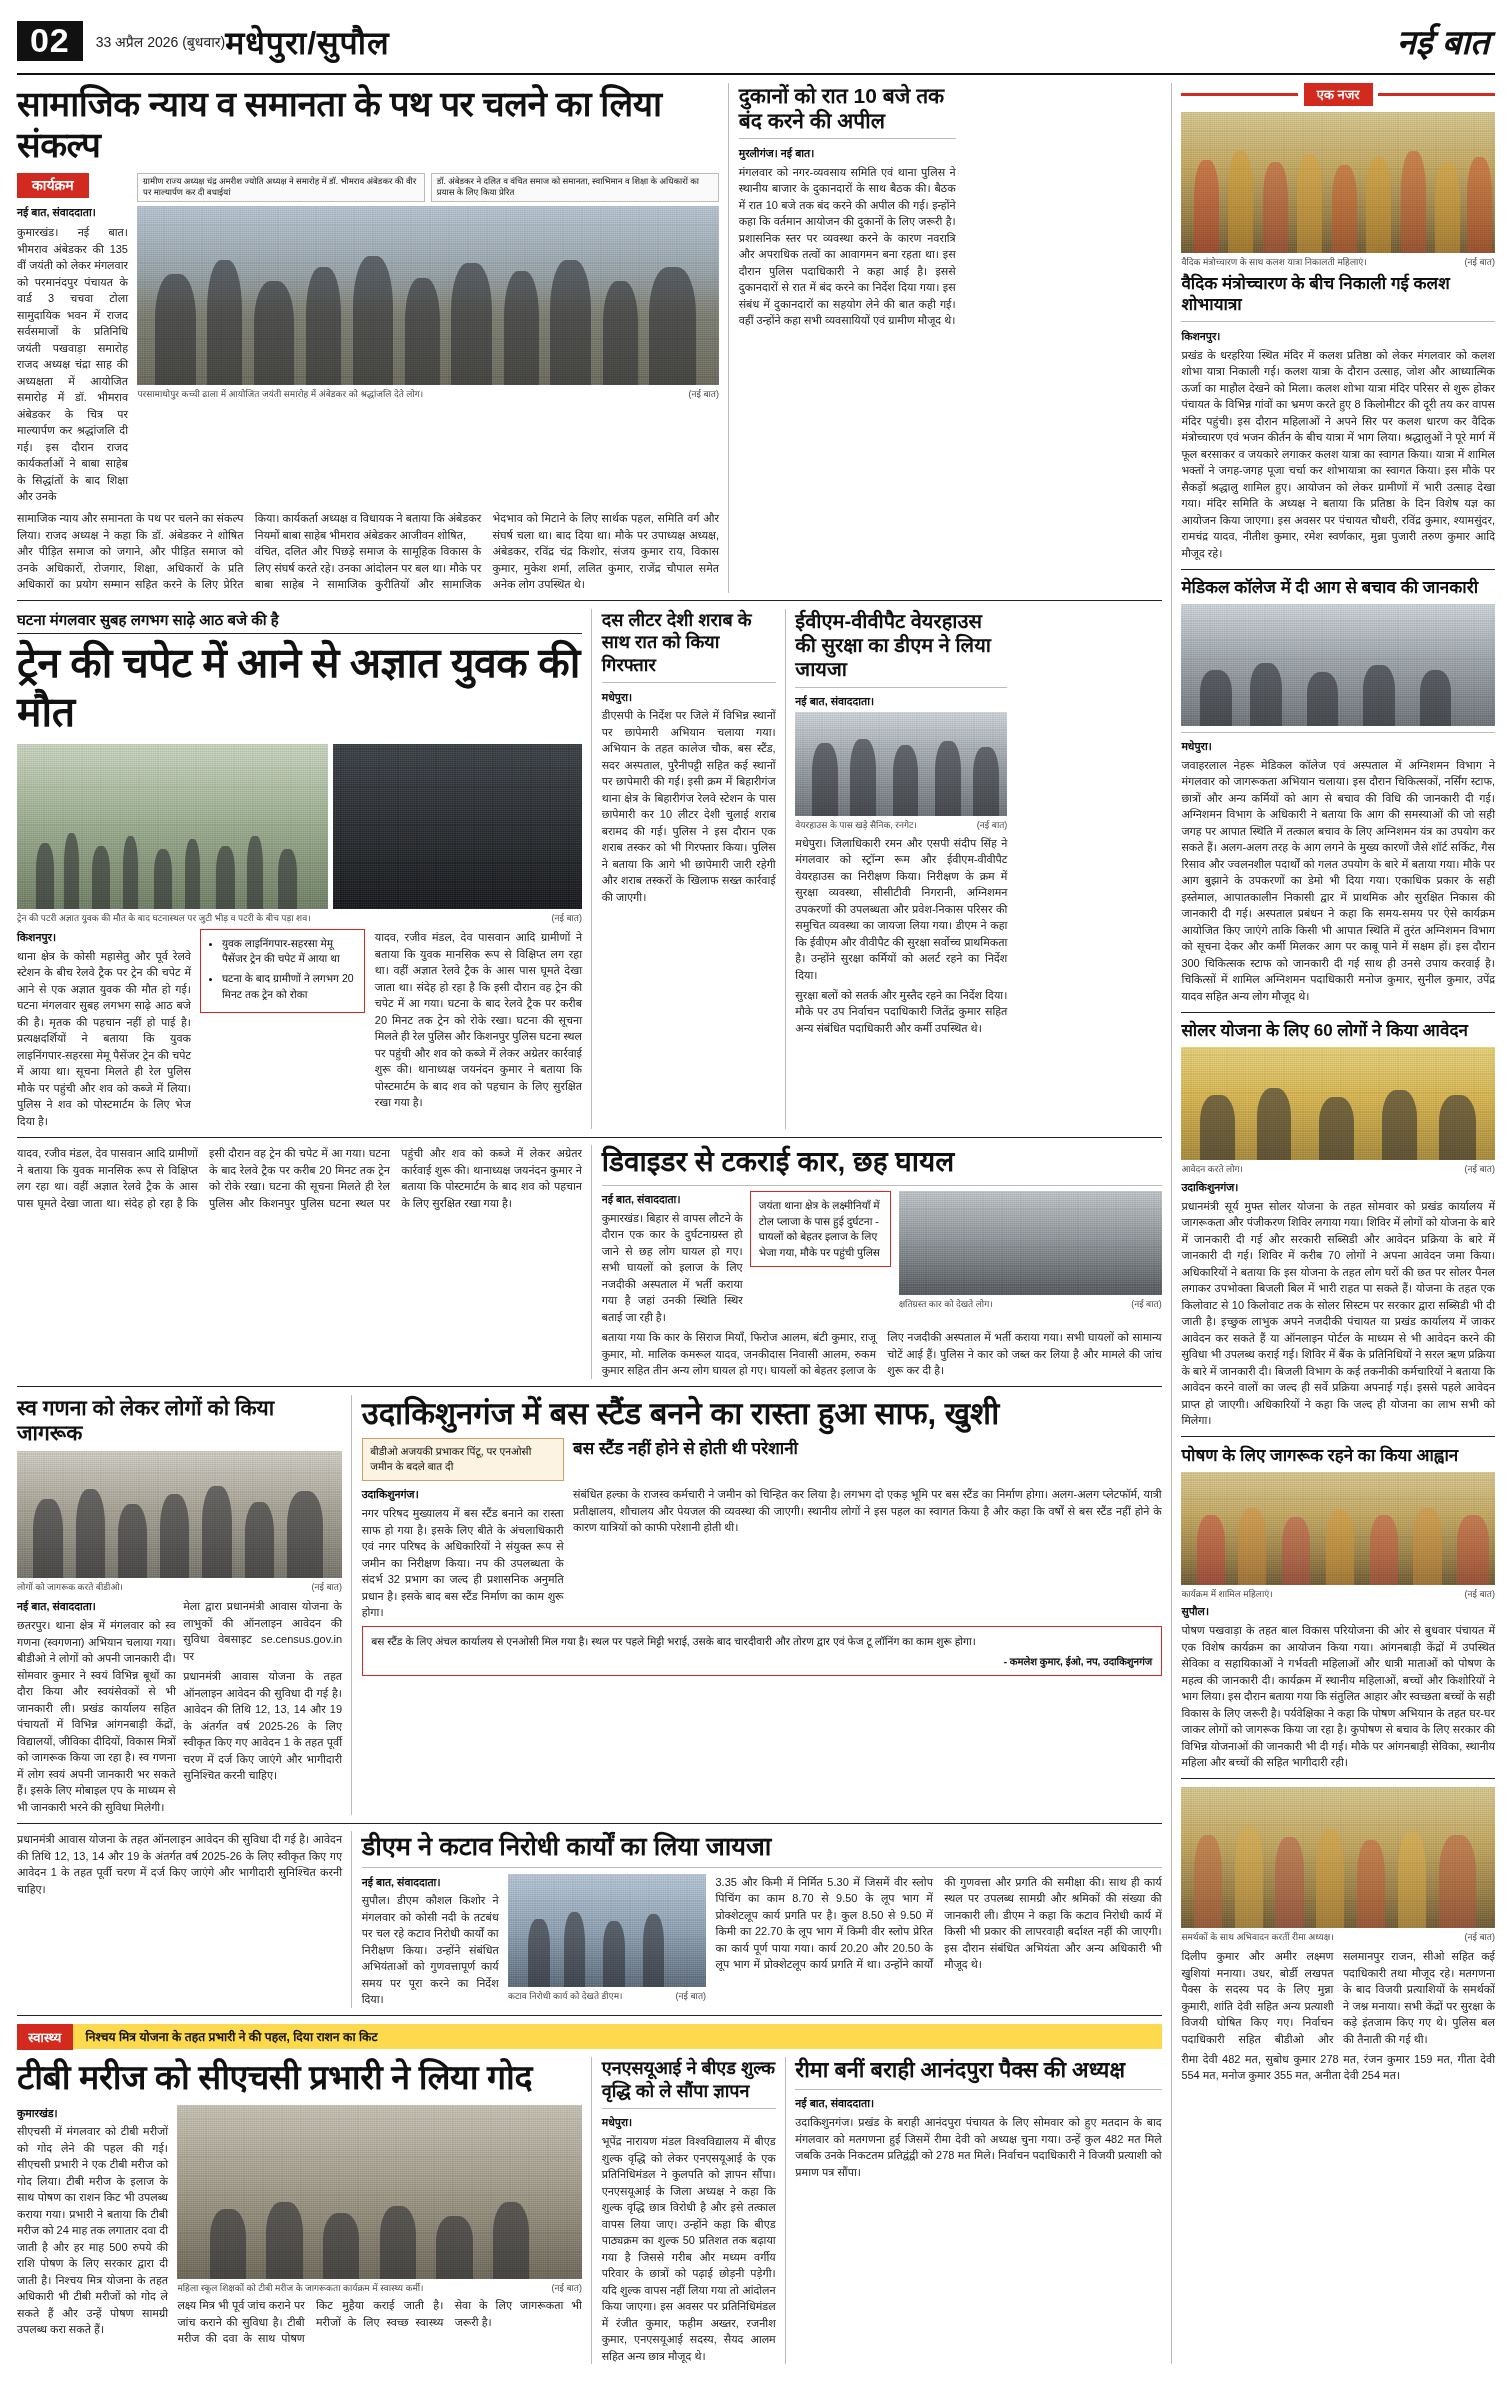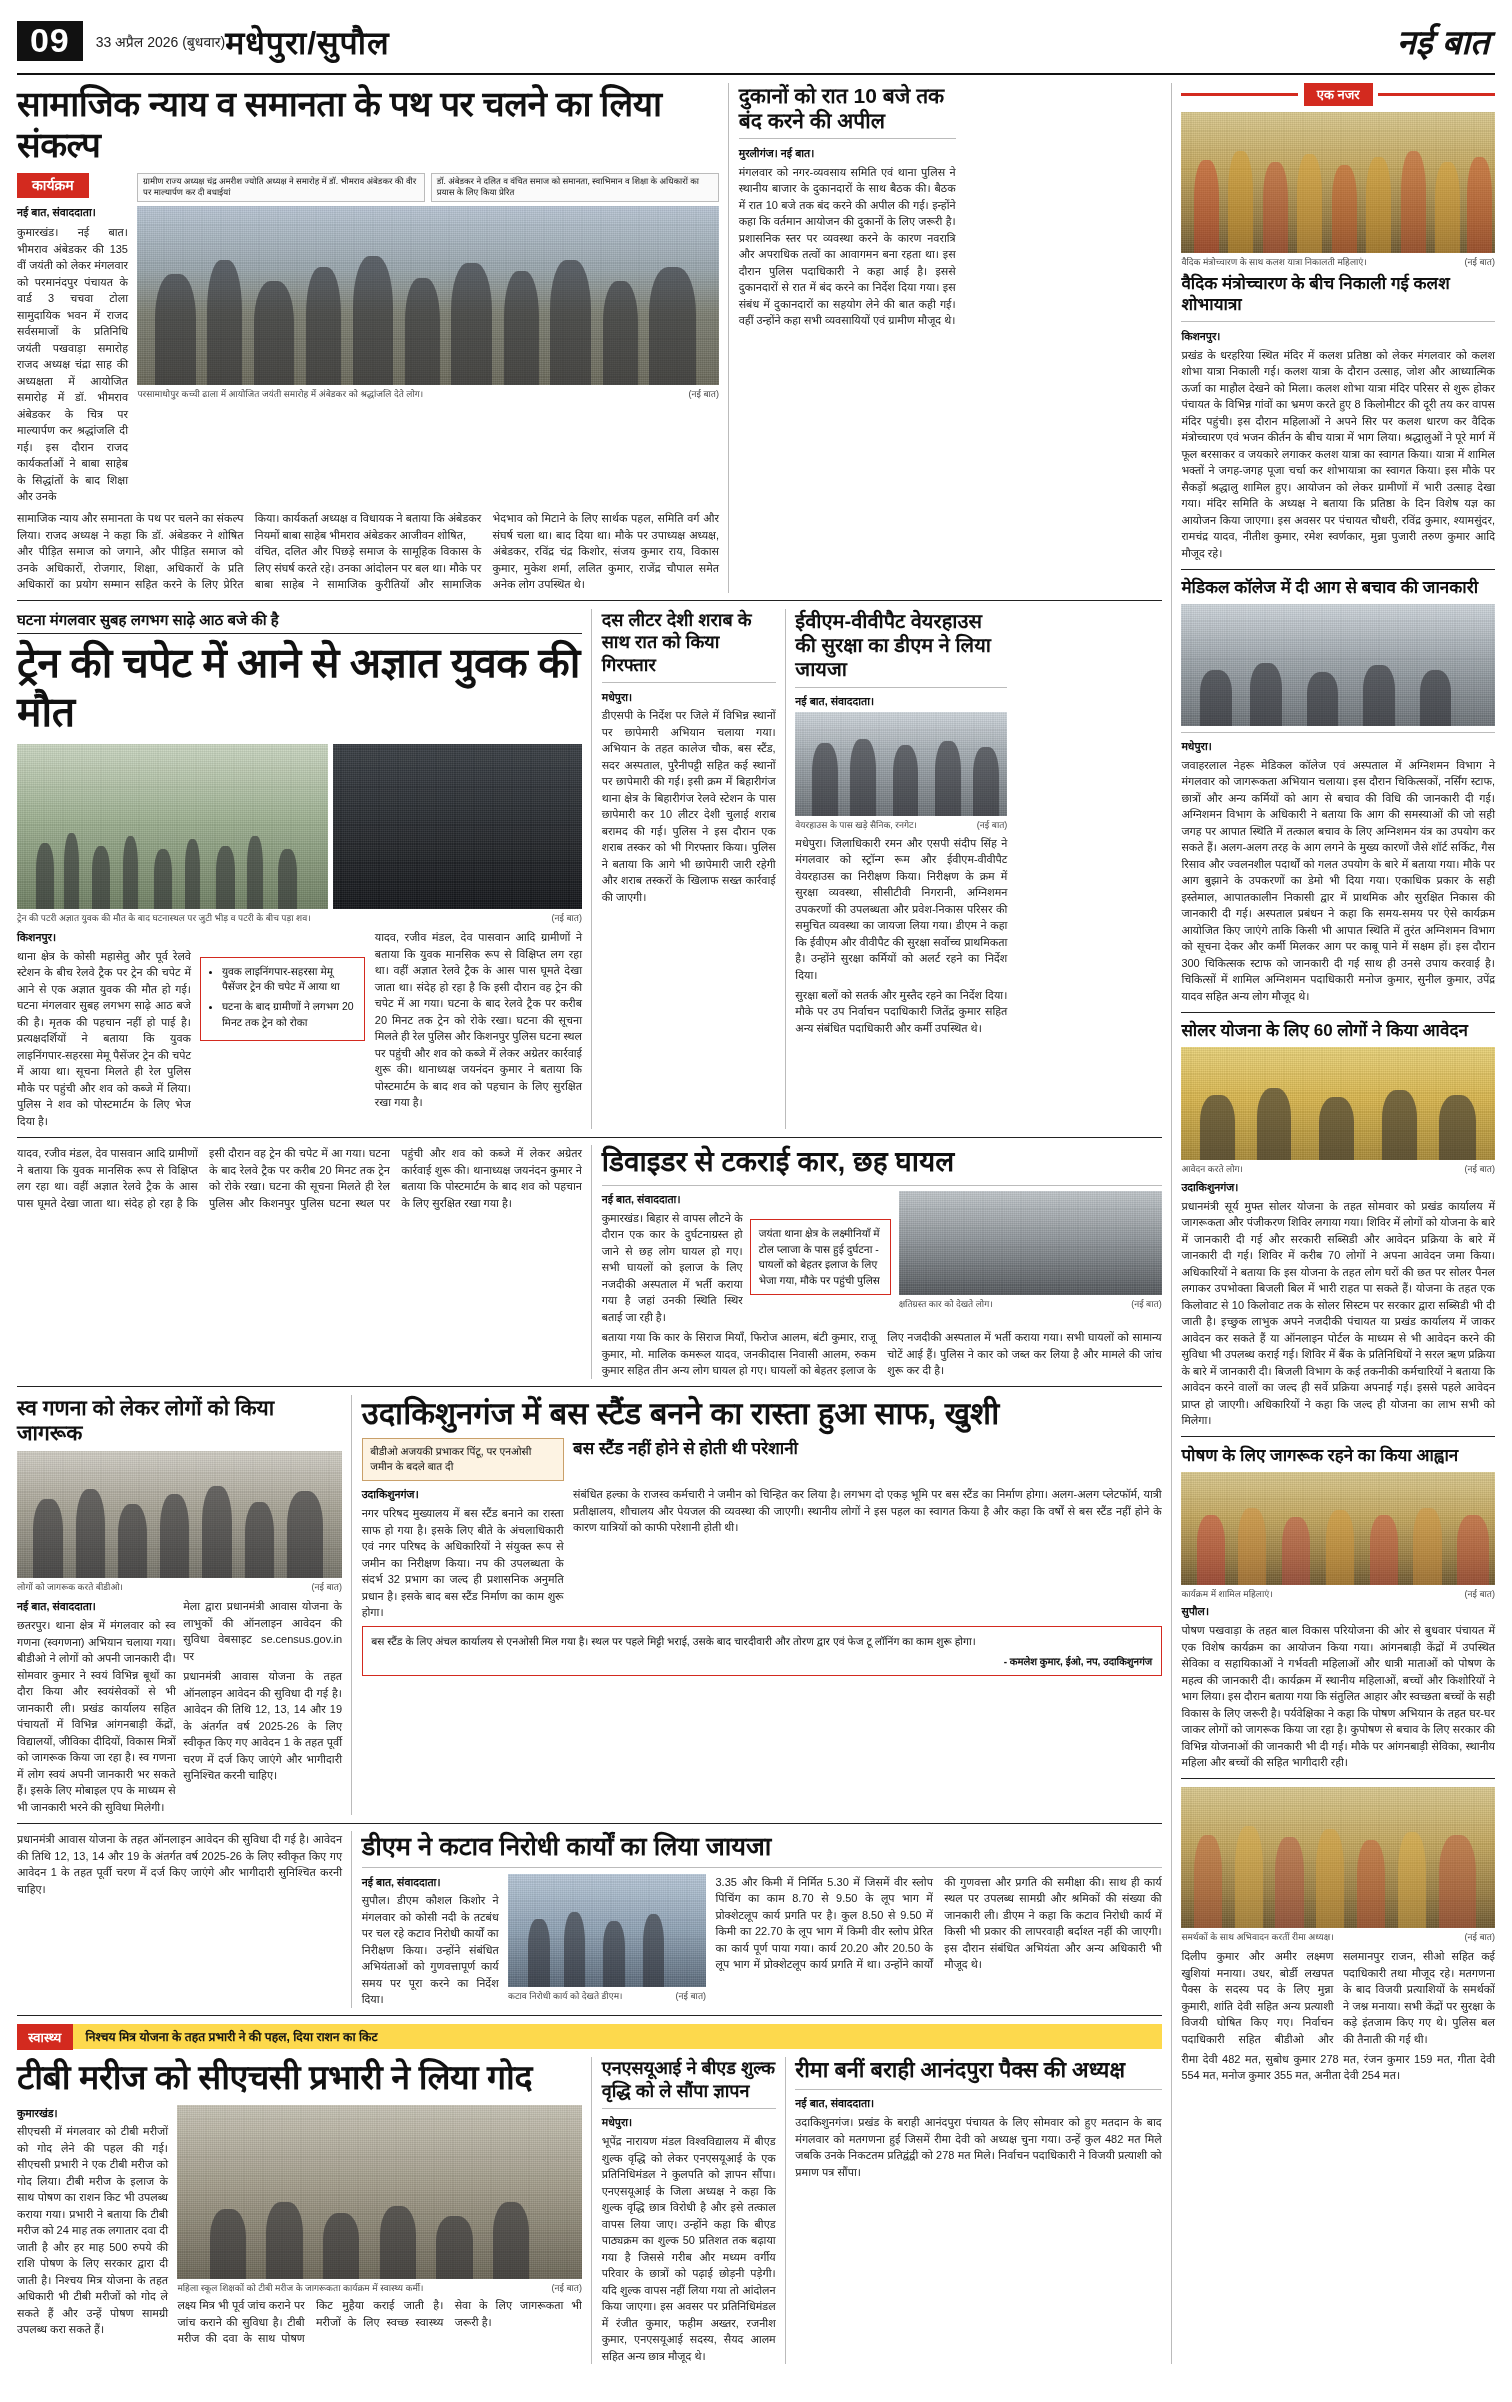--- a/index.html
+++ b/index.html
@@ -48,21 +48,21 @@
   .photo { width:100%; background:#8d8f86; position:relative; overflow:hidden; }
   .pcap { font-size:9px; color:#444; display:flex; justify-content:space-between; padding-top:1.9px; }
 
   .twocol { column-count:2; column-gap:11.3px; }
   .threecol { column-count:3; column-gap:11.3px; }
 
   .boxnote {
     border:0.9px solid #c9a06a; background:#fdf3e3; padding:5.6px 7.5px;
     font-size:10.4px; line-height:1.45;
   }
-  .bulletbox { border:0.9px solid #d32a1f; padding:5.6px 7.5px; font-size:10.5px; line-height:1.5;margin-top:28px; }
+  .bulletbox { border:0.9px solid #d32a1f; padding:5.6px 7.5px; font-size:10.5px; line-height:1.5; }
   .bulletbox li { margin-bottom:3.8px; }
   .bulletbox ul { margin:0; padding-left:13px; }
 
   .quote-box { border:0.9px solid #d32a1f; padding:6.6px 8.5px; font-size:10.6px; line-height:1.5; }
   .quote-box .src { text-align:right; font-weight:bold; font-size:10px; margin-top:3.8px; }
 
   .eknazar-head { display:flex; align-items:center; gap:5.6px; }
   .eknazar-head .lbl { background:#d32a1f; color:#fff; font-weight:bold; font-size:13px; padding:2.8px 13px; }
   .eknazar-head .line { flex:1; height:2.8px; background:#d32a1f; }
 
@@ -92,21 +92,21 @@
   .fig-people { position:absolute; inset:0; }
   .fig-people span { position:absolute; bottom:0; background:rgba(40,40,45,.55); border-radius:40% 40% 0 0; }
   .mt4{margin-top:3.8px}.mt6{margin-top:5.6px}
 </style>
 </head>
 <body>
 
 <div class="page">
 
   <div class="masthead">
-    <div class="pageno">09</div>
+    <div class="pageno">02</div>
     <div class="masthead-date">33 अप्रैल 2026 (बुधवार)</div>
     <div class="masthead-center">मधेपुरा/सुपौल</div>
     <div class="masthead-right">नई बात</div>
   </div>
 
   <div class="columns">
 
     <div style="width:1168px;">
 
       <div style="display:flex; gap:9.4px;">

